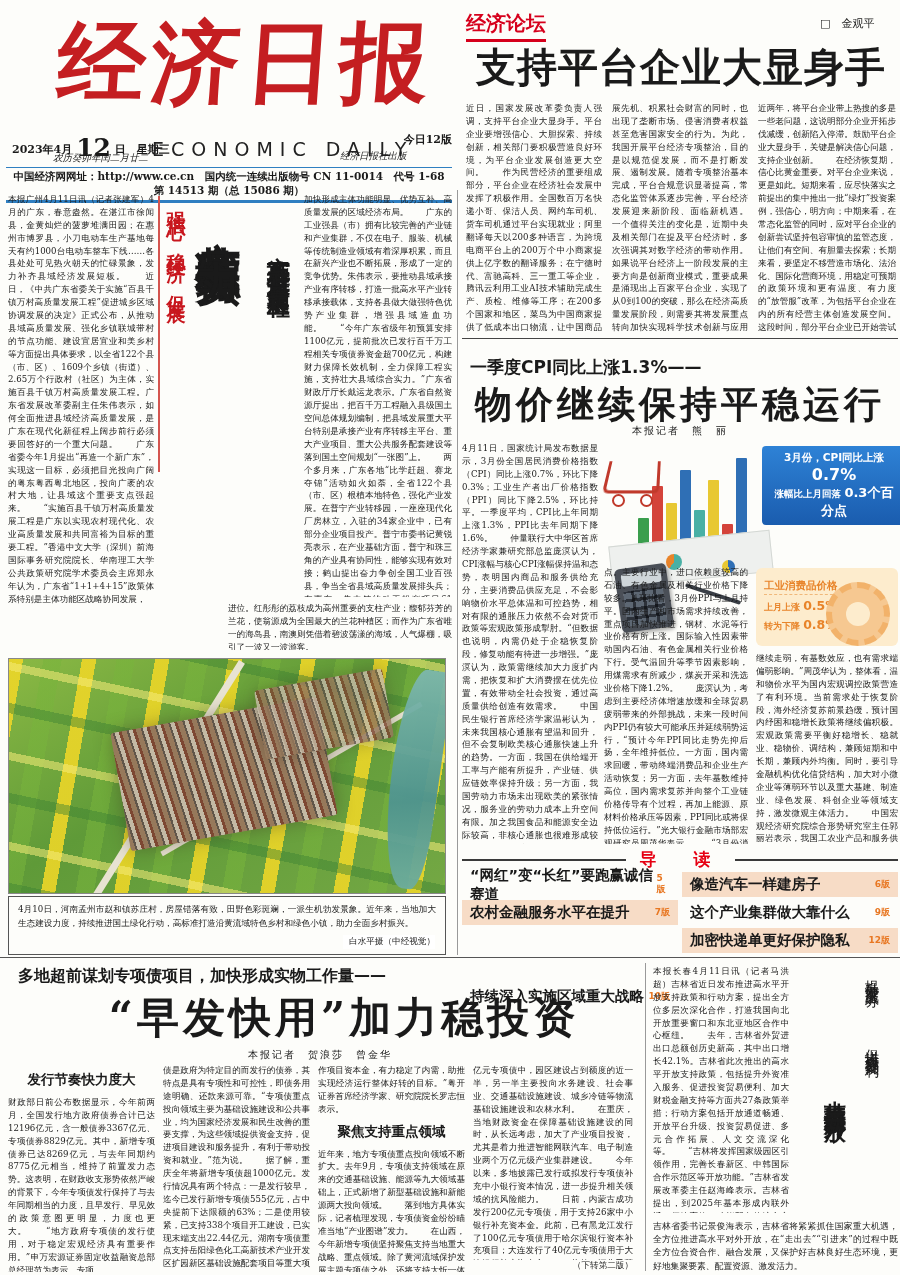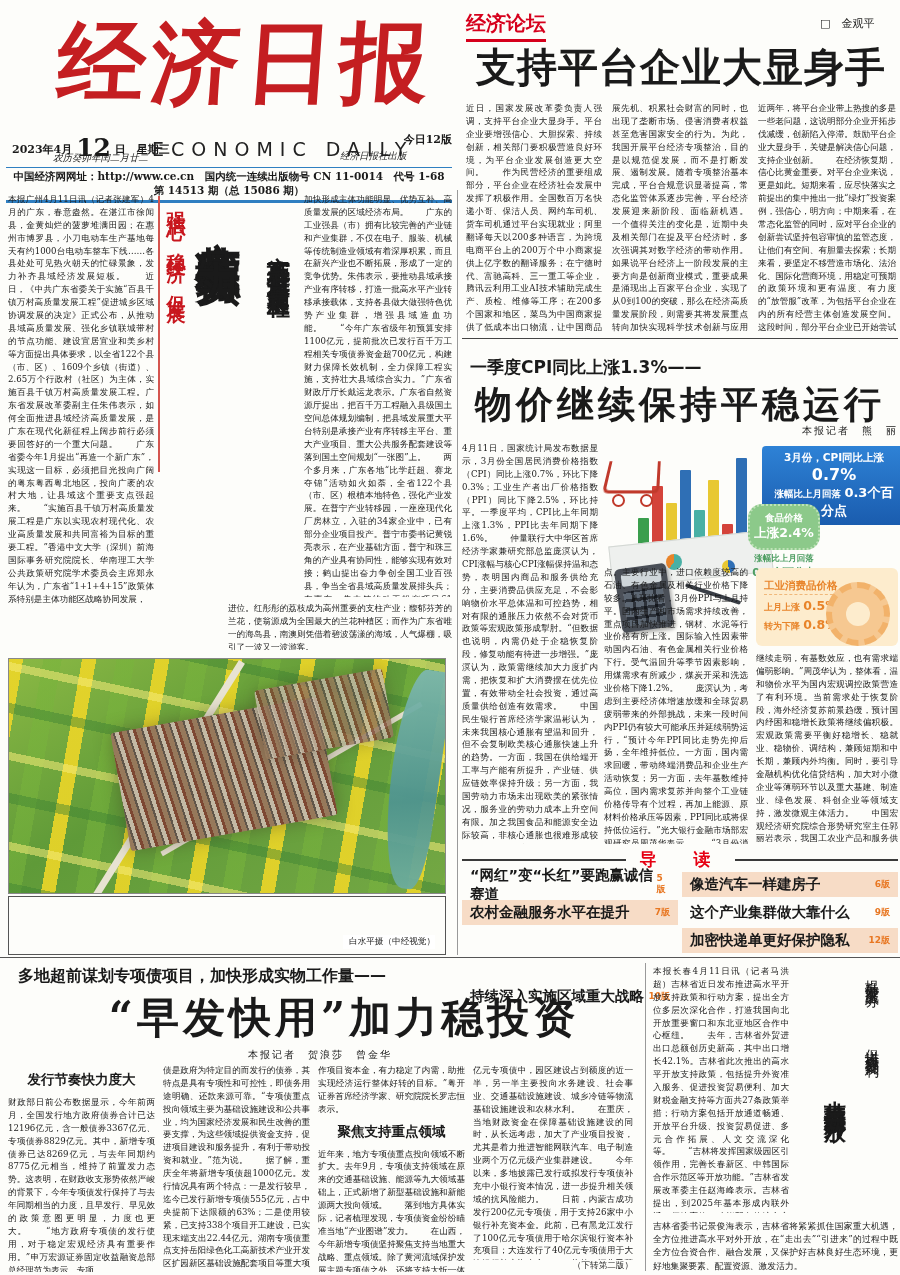--- a/index.html
+++ b/index.html
@@ -146,26 +146,27 @@
   <div class="ph-layer ph-stripes1"></div>
   <div class="ph-layer ph-stripes2"></div>
   <div class="abs road" style="left:150px;top:-20px;width:7px;height:300px;"></div>
   <div class="abs road" style="left:280px;top:-30px;width:5px;height:300px;transform:rotate(60deg);"></div>
   <div class="abs village" style="left:110px;top:55px;width:210px;height:120px;"></div>
   <div class="abs village" style="left:250px;top:20px;width:130px;height:70px;opacity:.85;"></div>
   <div class="abs river" style="left:382px;top:10px;width:48px;height:220px;"></div>
 </div>
 
 <div class="abs cap-box" style="left:8px;top:896px;width:418px;height:46px;">
+  <span>4月10日，河南孟州市赵和镇苏庄村，房屋错落有致，田野色彩斑斓，一派生机勃发景象。近年来，当地加大生态建设力度，持续推进国土绿化行动，高标准打造沿黄流域特色乡村和绿色小镇，助力全面乡村振兴。</span>
   <span class="credit">白水平摄（中经视觉）</span>
 </div>
 
 <div class="abs cpi-kicker sans" style="left:470px;top:356px;">一季度CPI同比上涨1.3%——</div>
 <div class="abs cpi-head" style="left:462px;top:380px;width:436px;">物价继续保持平稳运行</div>
-<div class="abs byline" style="left:462px;top:424px;width:436px;text-align:right;">本报记者　熊　丽</div>
+<div class="abs byline" style="left:462px;top:424px;width:436px;">本报记者　熊　丽</div>
 
 <div class="abs body-txt" style="left:462px;top:442px;width:136px;height:402px;">4月11日，国家统计局发布数据显示，3月份全国居民消费价格指数（CPI）同比上涨0.7%，环比下降0.3%；工业生产者出厂价格指数（PPI）同比下降2.5%，环比持平。一季度平均，CPI比上年同期上涨1.3%，PPI比去年同期下降1.6%。　　仲量联行大中华区首席经济学家兼研究部总监庞溟认为，CPI涨幅与核心CPI涨幅保持温和态势，表明国内商品和服务供给充分，主要消费品供应充足，不会影响物价水平总体温和可控趋势，相对有限的通胀压力依然不会对货币政策等宏观政策形成掣肘。“但数据也说明，内需仍处于企稳恢复阶段，修复动能有待进一步增强。”庞溟认为，政策需继续加大力度扩内需，把恢复和扩大消费摆在优先位置，有效带动全社会投资，通过高质量供给创造有效需求。　　中国民生银行首席经济学家温彬认为，未来我国核心通胀有望温和回升，但不会复制欧美核心通胀快速上升的趋势。一方面，我国在供给端开工率与产能有所提升，产业链、供应链效率保持升级；另一方面，我国劳动力市场未出现欧美的紧张情况，服务业的劳动力成本上升空间有限。加之我国食品和能源安全边际较高，非核心通胀也很难形成较大压力。整体看，今年通胀压力不会太高，大概率将控制在3%的政策目标以内。　　国际大宗商品价格总体回落，带动国内能源和工业品价格下行，加之去年同期高基数效应，3月份PPI同比下降2.5%，降幅比上月扩大1.1个百分</div>
 
 <div class="abs" style="left:604px;top:442px;width:294px;height:204px;">
 
   <div class="abs" style="left:34px;top:4px;width:120px;height:112px;">
     <div class="bar" style="left:0;height:40px;background:#3a9e4d;"></div>
     <div class="bar" style="left:14px;height:72px;background:#d4433a;"></div>
     <div class="bar" style="left:28px;height:55px;background:#e8c832;"></div>
     <div class="bar" style="left:42px;height:88px;background:#2f6fb5;"></div>
@@ -187,30 +188,20 @@
     <div class="bb1 sans">
       <span>3月份，CPI同比上涨</span>
       <b>0.7%</b>
     </div>
     <div class="bb2 sans">
       <span>涨幅比上月回落</span>
       <b>0.3个百分点</b>
     </div>
   </div>
 
-  <div class="abs" style="left:144px;top:62px;width:72px;">
-    <div class="bubble green sans">
-      <div class="bub-label">食品价格</div>
-      <div class="bub-value">上涨2.4%</div>
-    </div>
-    <div class="bub-note note-green sans">
-      <span>涨幅比上月回落</span><br>
-      <b>0.2个百分点</b>
-    </div>
-  </div>
 
 </div>
 
 <div class="abs orangebox" style="left:756px;top:568px;width:126px;height:66px;">
   <div class="ob-label sans">工业消费品价格</div>
   <div class="ob-line sans">
     <span>上月上涨</span>
     <b>0.5%</b>
   </div>
   <div class="ob-line sans">

